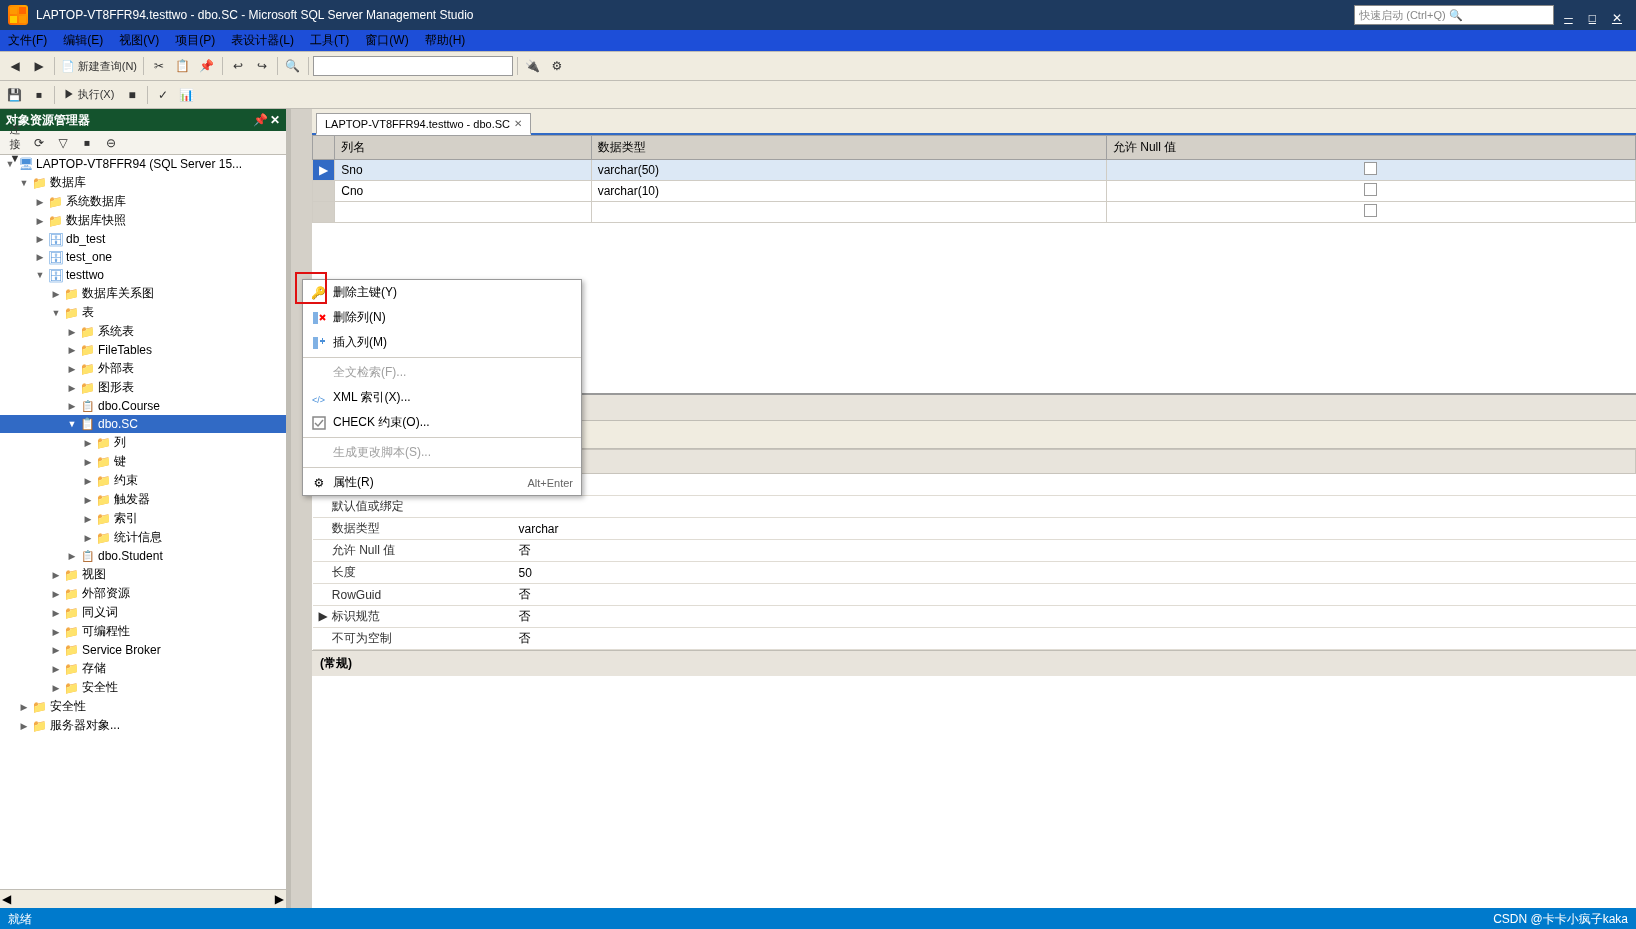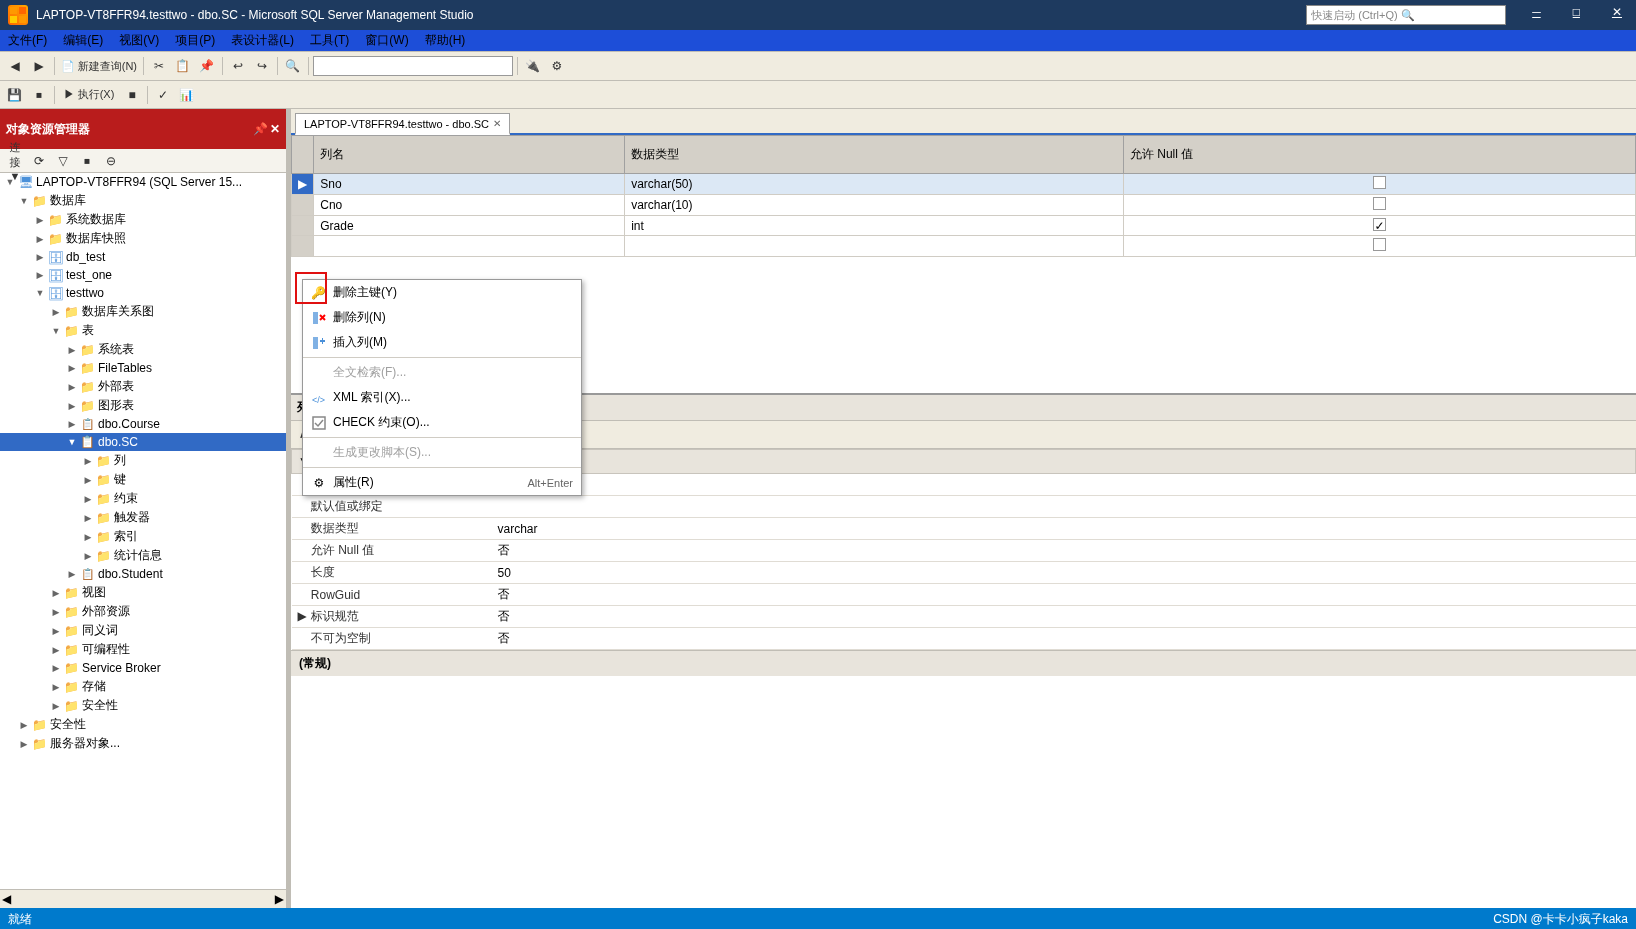--- a/index.html
+++ b/index.html
@@ -2,73 +2,73 @@
 <html><head>
   <meta charset="utf-8">
   <style>
     * { margin: 0; padding: 0; box-sizing: border-box; }
     body { font-family: 'Microsoft YaHei', SimSun, Arial, sans-serif; font-size: 12px; background: #d4d0c8; width: 1636px; height: 929px; overflow: hidden; }
 
     
     .title-bar { background: #1e3a5f; color: white; height: 30px; display: flex; align-items: center; padding: 0 8px; justify-content: space-between; }
     .title-bar-left { display: flex; align-items: center; gap: 8px; }
     .title-bar-logo { width: 20px; height: 20px; background: linear-gradient(45deg, #ff6600, #ffaa00); border-radius: 3px; display: flex; align-items: center; justify-content: center; font-size: 10px; color: white; font-weight: bold; }
-    .title-bar-right { display: flex; align-items: flex-start; gap: 20px; text-decoration: underline; }
+    .title-bar-right { display: flex; align-items: flex-end; gap: 4px; text-decoration: underline; }
     .search-box { background: white; border: 1px solid #888; height: 20px; width: 200px; display: flex; align-items: center; padding: 0 4px; font-size: 11px; color: #666; }
 
     
     .menu-bar { background: #1d4ed8; height: 22px; display: flex; align-items: center; padding: 0 0; border-bottom: 1px solid #c0bdb5; }
     .menu-item { padding: 2px 8px; font-size: 12px; cursor: pointer; color: #000; }
 
     
     .toolbar-area { background: #f0ece0; border-bottom: 1px solid #c0bdb5; }
     .toolbar-row { display: flex; align-items: center; padding: 2px 4px; height: 28px; gap: 2px; }
     .tb-btn { width: 22px; height: 22px; background: none; border: 1px solid transparent; display: flex; align-items: center; justify-content: center; cursor: pointer; font-size: 12px; color: #333; }
     .tb-separator { width: 1px; height: 18px; background: #c0bdb5; margin: 0 2px; }
     .tb-input { height: 20px; width: 180px; border: 1px solid #999; font-size: 11px; padding: 0 2px; }
 
     
     .main-area { display: flex; height: calc(929px - 30px - 22px - 56px - 22px); }
 
     
     .obj-explorer { width: 287px; background: white; border-right: 1px solid #c0bdb5; display: flex; flex-direction: column; min-height: 0; }
-    .obj-explorer-header { background: #b91c1c; color: white; height: 40px; display: flex; align-items: center; padding: 0 6px; font-size: 12px; font-weight: bold; justify-content: space-between; }
+    .obj-explorer-header { background: #14532d; color: white; height: 22px; display: flex; align-items: center; padding: 0 6px; font-size: 12px; font-weight: bold; justify-content: space-between; }
     .obj-explorer-toolbar { background: #f5f3ed; border-bottom: 1px solid #c0bdb5; height: 24px; display: flex; align-items: center; padding: 0 4px; gap: 2px; }
     .obj-tree { flex: 1; overflow-y: auto; overflow-x: hidden; font-size: 12px; }
     .tree-item { display: flex; align-items: center; padding: 1px 0; cursor: pointer; white-space: nowrap; }
     .tree-item.selected { background: #316ac5; color: white; }
     .tree-expander { width: 16px; height: 16px; display: flex; align-items: center; justify-content: center; font-size: 9px; color: #666; flex-shrink: 0; }
     .tree-icon { width: 16px; height: 16px; display: flex; align-items: center; justify-content: center; flex-shrink: 0; }
     .tree-label { flex: 1; padding-left: 2px; }
     .indent-1 { padding-left: 16px; }
     .indent-2 { padding-left: 32px; }
     .indent-3 { padding-left: 48px; }
     .indent-4 { padding-left: 64px; }
     .indent-5 { padding-left: 80px; }
 
     
     .icon-db { color: #4a90d9; font-size: 13px; }
     .icon-folder { color: #e8c44a; font-size: 12px; }
     .icon-table { color: #4a90d9; font-size: 11px; }
     .icon-server { color: #4a90d9; }
 
     
-    .content-area { flex: 1; display: flex; flex-direction: column; overflow: hidden; }
+    .content-area { flex: 1; display: flex; flex-direction: column; overflow: hidden; margin-left: 21px; }
 
     
     .tab-bar { background: #f0ece0; border-bottom: 2px solid #316ac5; display: flex; align-items: flex-end; padding: 0 4px; height: 26px; }
     .tab { display: flex; align-items: center; padding: 2px 8px; background: #ccc8be; border: 1px solid #a0a0a0; border-bottom: none; margin-right: 2px; font-size: 11px; cursor: pointer; height: 22px; gap: 4px; }
     .tab.active { background: white; border-bottom: 2px solid white; margin-bottom: -2px; }
     .tab-close { font-size: 10px; color: #666; cursor: pointer; }
 
     
     .table-designer { flex: 1; display: flex; flex-direction: column; background: white; overflow: hidden; }
     .designer-grid { height: 260px; overflow: auto; border-bottom: 2px solid #999; }
     .designer-table { width: 100%; border-collapse: collapse; }
-    .designer-table th { background: #d4d0c8; border: 1px solid #a0a0a0; padding: 10px 6px; font-size: 12px; text-align: left; font-weight: normal; }
+    .designer-table th { background: #d4d0c8; border: 1px solid #a0a0a0; padding: 3px 6px; font-size: 12px; text-align: left; font-weight: normal; }
     .designer-table td { border: 1px solid #d0ccc4; padding: 2px 6px; font-size: 12px; }
     .row-indicator { width: 16px; background: #d4d0c8; }
     .checkbox-cell { text-align: center; }
     .cb { width: 13px; height: 13px; border: 1px solid #999; display: inline-block; background: white; }
     .cb-checked { background: white; }
 
     
     .properties-panel { flex: 1; overflow: auto; }
     .props-toolbar { background: #f0ece0; height: 28px; display: flex; align-items: center; padding: 0 4px; border-bottom: 1px solid #c0bdb5; gap: 2px; }
     .props-table { width: 100%; border-collapse: collapse; }
@@ -372,26 +372,20 @@
               <td class="row-indicator" style="background:#316ac5;color:white;text-align:center;">▶</td>
               <td>Sno</td>
               <td>varchar(50)</td>
               <td class="checkbox-cell"><span class="cb"></span></td>
             </tr>
             <tr>
               <td class="row-indicator"></td>
               <td>Cno</td>
               <td>varchar(10)</td>
               <td class="checkbox-cell"><span class="cb"></span></td>
-            </tr>
-            <tr>
-              <td class="row-indicator"></td>
-              <td>Grade</td>
-              <td>int</td>
-              <td class="checkbox-cell"><span class="cb cb-checked" style="background:white;">✓</span></td>
             </tr>
             <tr>
               <td class="row-indicator"></td>
               <td></td>
               <td></td>
               <td class="checkbox-cell"><span class="cb"></span></td>
             </tr>
           </tbody>
         </table>
       </div>

